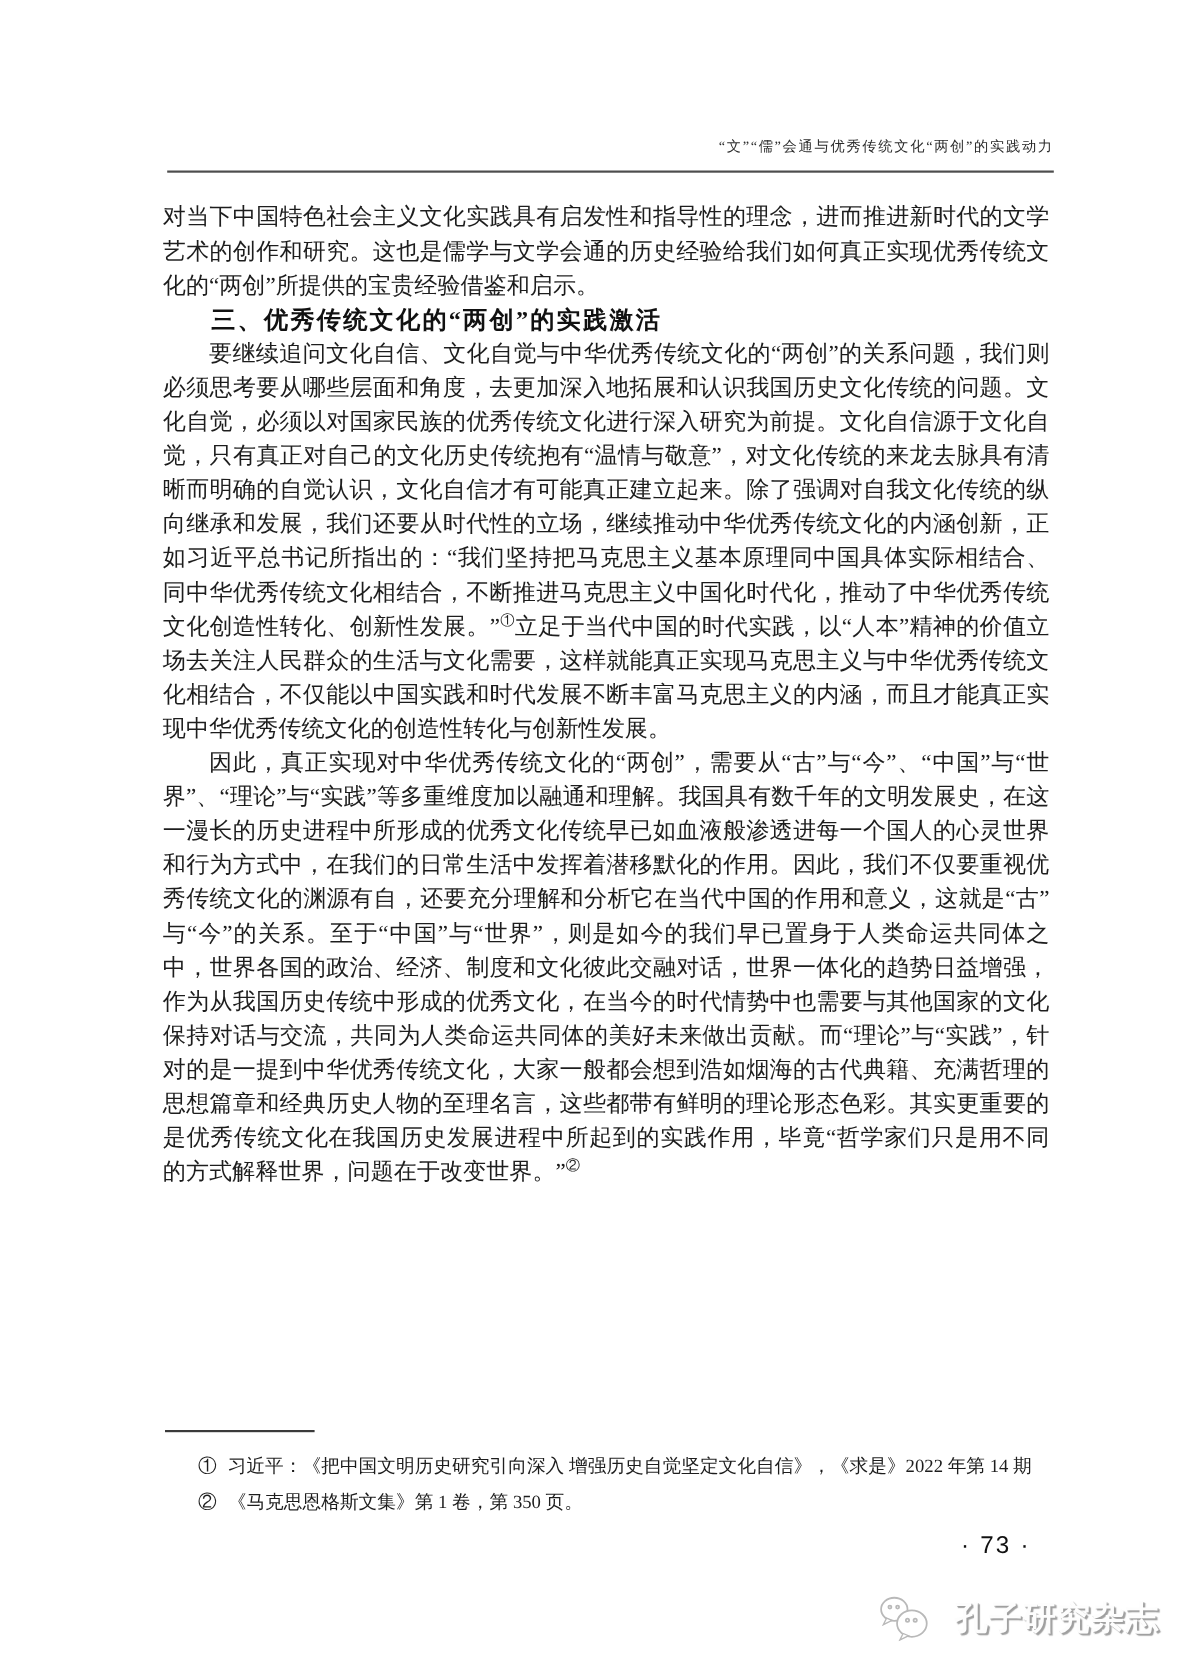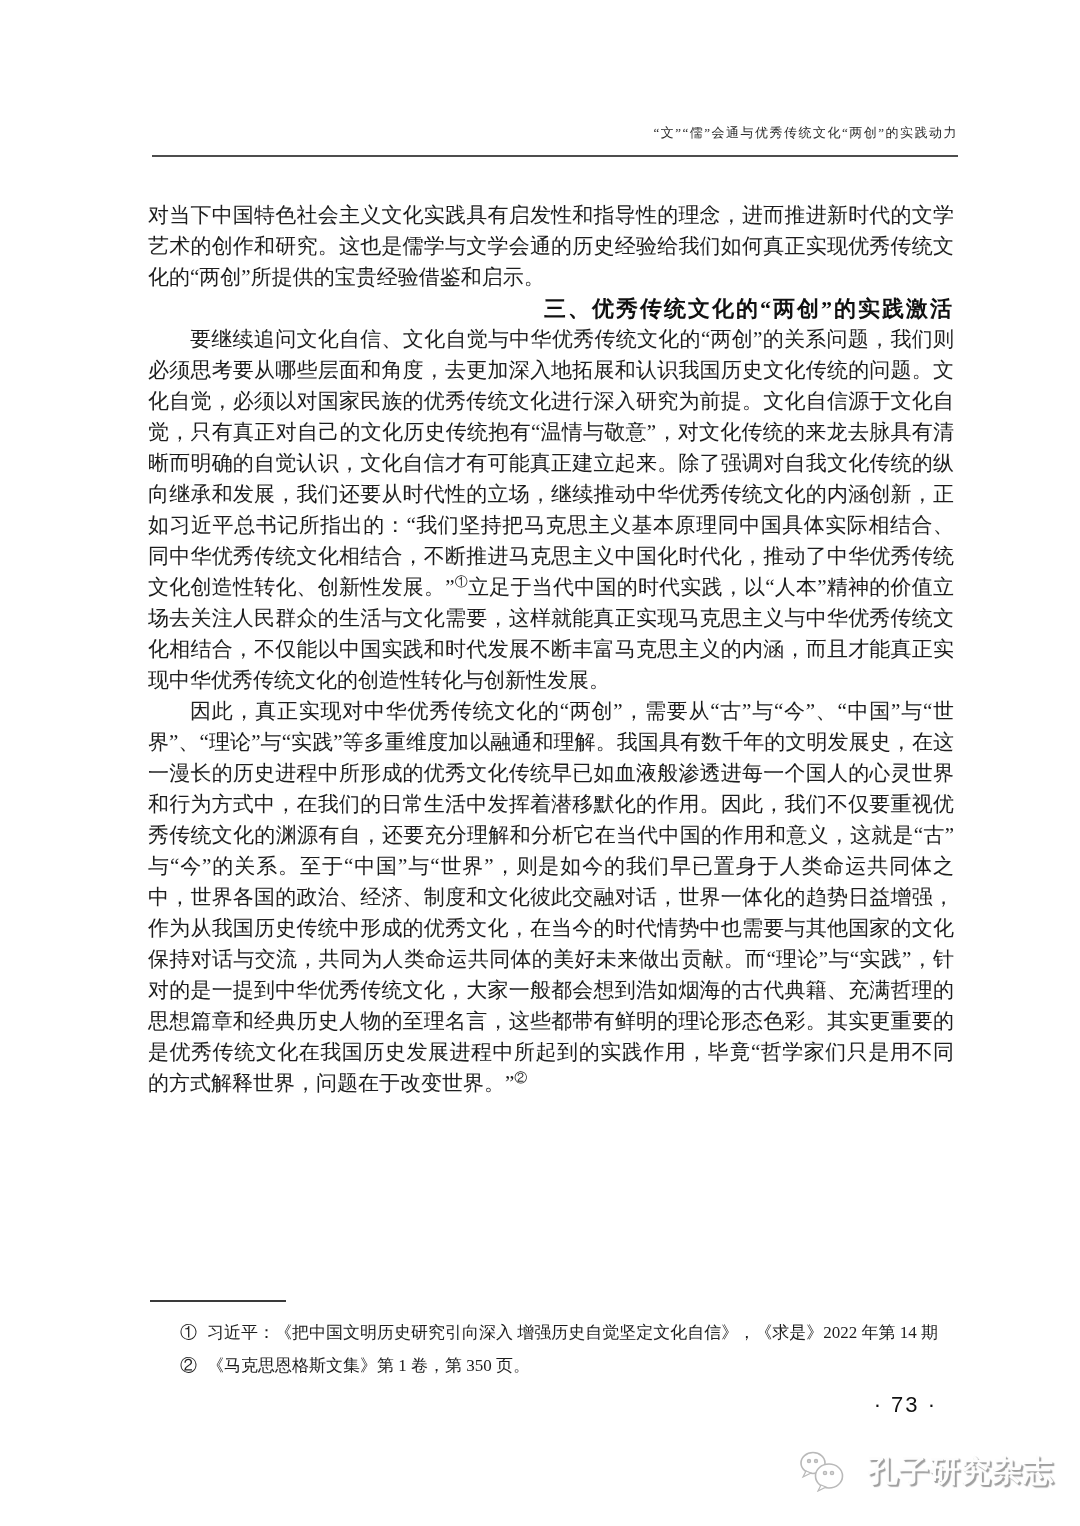--- a/index.html
+++ b/index.html
@@ -15,23 +15,23 @@
   }
   .head-rule{
     position:absolute;top:155px;left:152px;width:806px;height:0;
     border-top:2px solid #4d4d4d;
   }
   .content{
     position:absolute;top:182px;left:148px;width:806px;
     font-size:21px;line-height:31px;text-align:justify;
   }
   .content p{margin:0;text-indent:2em;}
-  .content p.noindent{text-indent:0;margin-top:18px;}
+  .content p.noindent{text-indent:0;}
   .section-heading{
-    margin:16px 0 14px;text-align:right;font-size:22px;font-weight:bold;
+    margin:16px 0 14px;text-align:left;font-size:22px;font-weight:bold;
     letter-spacing:2px;color:#111;text-indent:0;
   }
   sup.fn-ref{font-size:13px;line-height:0;vertical-align:super;}
   .footnote-sep{
     position:absolute;top:1300px;left:150px;width:136px;height:0;
     border-top:2px solid #3a3a3a;
   }
   .footnotes{
     position:absolute;top:1316px;left:180px;width:772px;
     font-size:17px;line-height:33px;text-align:justify;color:#1d1d1d;

